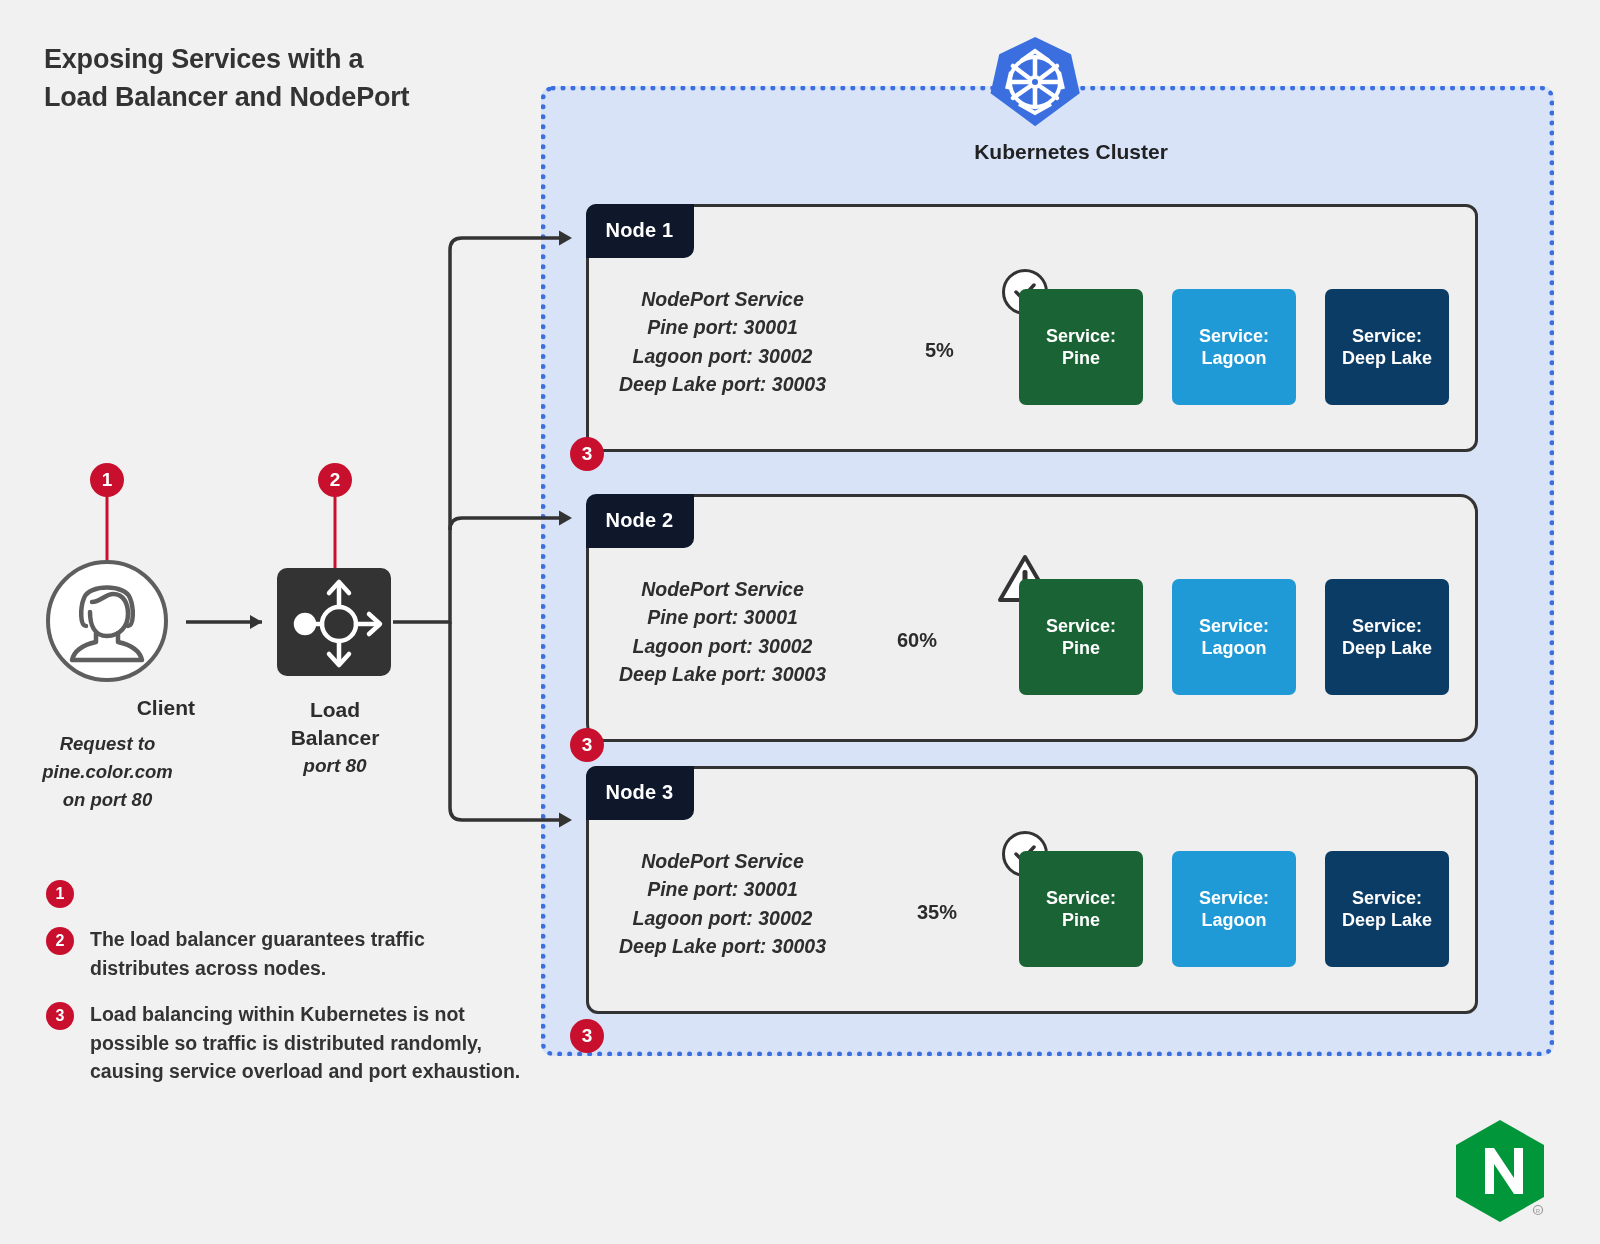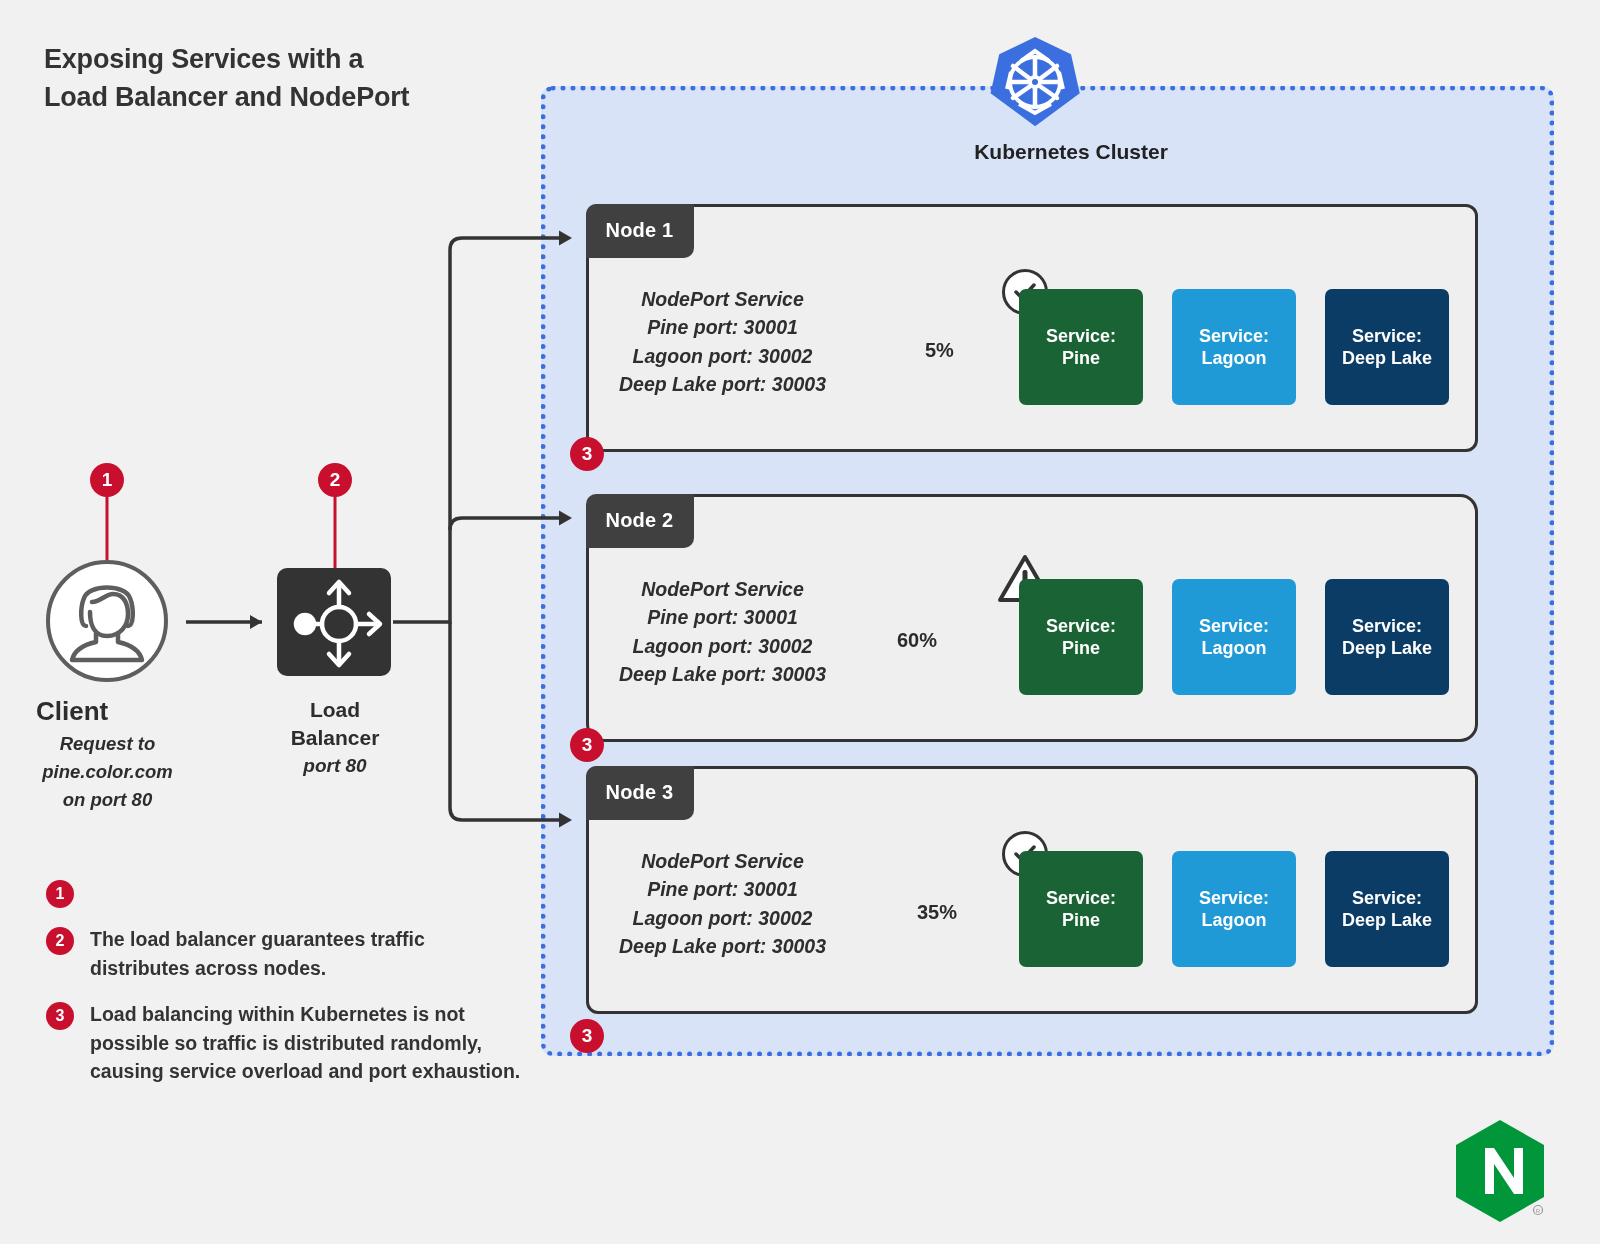--- a/index.html
+++ b/index.html
@@ -21,21 +21,21 @@
   #cluster-title{left:796px;top:140px;width:550px;text-align:center;
                  font-size:21px;font-weight:bold;color:#222;}
 
   
   .node{position:absolute;left:586px;width:892px;height:248px;
         background:#efefef;border:3.5px solid #333;border-radius:12px;
         box-sizing:border-box;}
   .node.n1{top:204px;} .node.n2{top:494px;border-radius:18px;} .node.n3{top:766px;}
 
   .node-tab{position:absolute;left:-3.5px;top:-3.5px;width:108px;height:54px;
-            background:#404040;border-radius:10px 0 10px 0;
+            background:#0f172a;border-radius:10px 0 10px 0;
             display:flex;align-items:center;justify-content:center;}
   .node-tab span{color:#fff;font-size:20px;font-weight:bold;letter-spacing:0.2px;}
 
   .np-text{position:absolute;left:30px;top:78px;font-style:italic;
            font-size:19.5px;font-weight:600;line-height:1.45;color:#2e2e2e;
            white-space:pre-line;text-align:center;}
 
   .pct{position:absolute;font-size:20px;font-weight:bold;color:#2b2b2b;}
 
   
@@ -52,22 +52,22 @@
   .warn{position:absolute;width:56px;height:50px;}
 
   
   .badge{position:absolute;width:34px;height:34px;border-radius:50%;
          background:#c8102e;color:#fff;font-size:19px;font-weight:bold;
          display:flex;align-items:center;justify-content:center;}
 
   
   #client-circle{left:46px;top:560px;width:122px;height:122px;border-radius:50%;
                  background:#fff;border:4px solid #5e5e5e;box-sizing:border-box;}
-  #client-label{left:36px;top:696px;width:175px;text-align:left;
-                font-size:26px;font-weight:bold;color:#2d2d2d;}
+  #client-label{left:20px;top:696px;width:175px;text-align:right;
+                font-size:21px;font-weight:bold;color:#2d2d2d;}
   #client-sub{left:5px;top:730px;width:205px;text-align:center;font-style:italic;
               font-size:18.5px;font-weight:600;line-height:1.5;color:#2d2d2d;
               white-space:pre-line;}
 
   #lb-box{left:277px;top:568px;width:114px;height:108px;background:#333;
           border-radius:10px;}
   #lb-label{left:250px;top:696px;width:170px;text-align:center;
             font-size:21px;font-weight:bold;line-height:1.35;color:#2d2d2d;
             white-space:pre-line;}
   #lb-sub{left:250px;top:755px;width:170px;text-align:center;font-style:italic;

